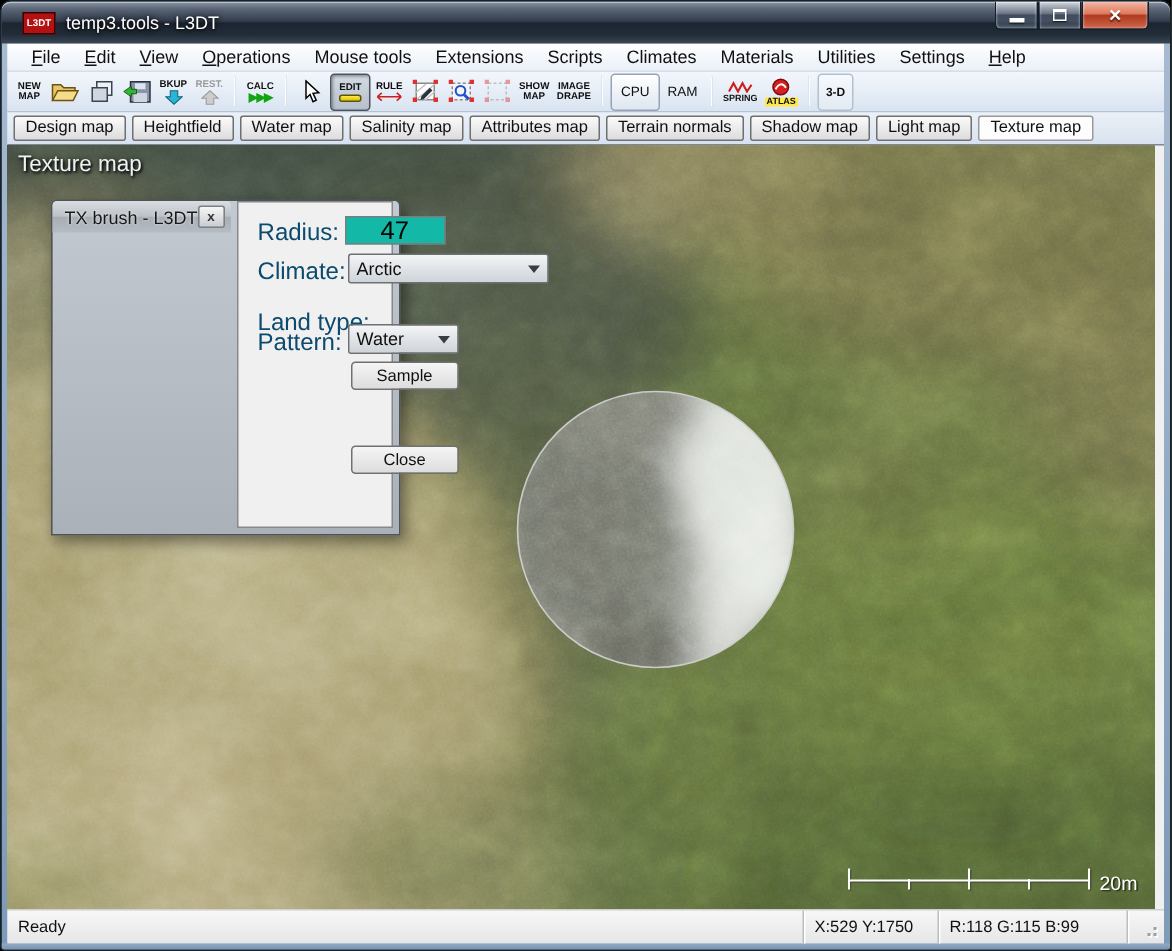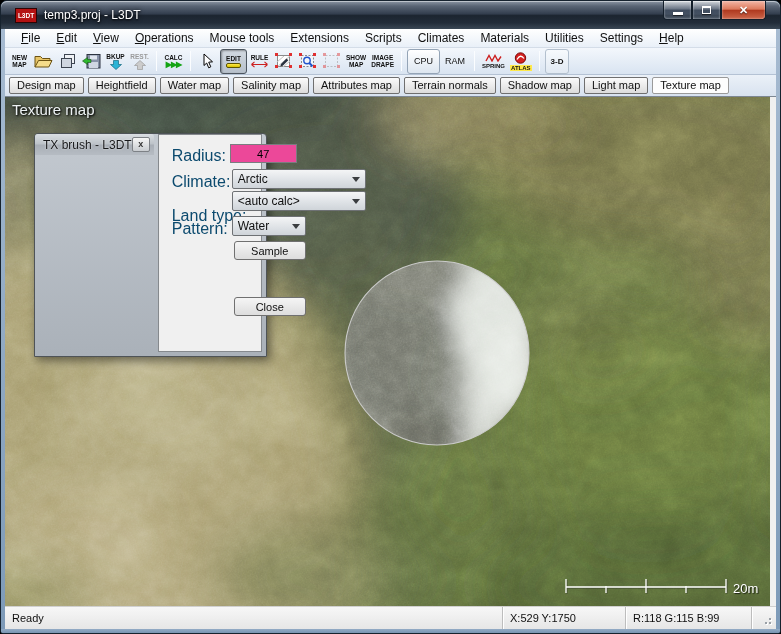--- a/index.html
+++ b/index.html
@@ -84,56 +84,56 @@
     border-radius:3px 3px 0 0;
     background:linear-gradient(180deg,#dadee2,#bcc2c8 48%,#a8aeb6 52%,#b6bcc3); }
   .dlg-title { font-size:12px; color:#17181a; flex:1; text-shadow:0 0 2px rgba(255,255,255,.8); }
   .dlg-close { width:18px; height:15px; border:1px solid #7d8186; border-radius:2px;
     background:linear-gradient(180deg,#f6f6f6,#c9cdd1); font-size:9px; font-weight:bold;
     color:#333; display:flex; align-items:center; justify-content:center; line-height:1; }
   .dlg-framepad { flex:1; padding:0 4px 4px; }
   .dlg-body { position:relative; height:100%; background:#f0f0f0; border:1px solid #85898d; }
   .dlg-label { position:absolute; left:13px; font-size:16px; color:#0c4a6e; }
   .radius-input { position:absolute; left:71px; top:9px; width:67px; height:19px;
-    border:1px solid #7a7d80; text-align:center; font-size:11px; font-family:"Liberation Sans",sans-serif; background:#ec4899; }
+    border:1px solid #7a7d80; text-align:center; font-size:17px; font-family:"Liberation Sans",sans-serif; background:#14b8a6; }
   .select { position:absolute; height:20px; border:1px solid #6e7174; border-radius:2px;
     background:linear-gradient(180deg,#f4f5f6,#dde1e5 60%,#cfd4d9); display:flex; align-items:center;
     font-size:12px; color:#101010; padding-left:5px; }
   .select .sel-arrow { position:absolute; right:5px; top:7px; width:0; height:0;
     border-left:4px solid transparent; border-right:4px solid transparent; border-top:5px solid #3a3d40; }
   .sel-climate { left:73px; top:34px; width:134px; }
   .sel-landtype { left:73px; top:56px; width:134px; }
   .sel-pattern { left:73px; top:81px; width:74px; }
   .dlg-btn { position:absolute; width:72px; height:19px; border:1px solid #707070; border-radius:3px;
     background:linear-gradient(180deg,#f5f5f5,#dddddd); font-size:11px; color:#101010;
     font-family:"Liberation Sans",sans-serif; }
   .btn-sample { left:75px; top:106px; }
   .btn-close { left:75px; top:162px; }
 
   
   .statusbar { height:23px; display:flex; align-items:center; font-size:11px; color:#101010;
     background:linear-gradient(180deg,#f7f7f7,#e6e6e6); border-top:1px solid #d0d0d0; }
   .sec { height:100%; display:flex; align-items:center; padding-left:7px; }
   .sec-ready { flex:1; }
   .sec-div { border-left:1px solid #bdbdbd; box-shadow:inset 1px 0 0 #ffffff; }
-  .sec-xy { width:123px; }
+  .sec-xy { width:90px; }
   .sec-rgb { width:126px; }
   .sec-grip { width:25px; position:relative; }
   .grip-dot { position:absolute; width:2px; height:2px; background:#9aa0a6; box-shadow:1px 1px 0 #fff; }
 
   .bottomstrip { height:6px; background:linear-gradient(180deg,#93abc5,#6a89a9); border-radius:0 0 2px 2px; }
 </style>
 </head>
 <body>
 
 <div class="frame">
 
   <div class="titlebar">
     <div class="app-icon">L3DT</div>
-    <div class="title-text">temp3.proj - L3DT</div>
+    <div class="title-text">temp3.tools - L3DT</div>
     <div class="win-btns">
       <div class="win-btn first">
         <span class="glyph-min"></span>
       </div>
       <div class="win-btn">
         <span class="glyph-max"></span>
       </div>
       <div class="win-btn close">
         <span class="glyph-close">✕</span>
       </div>
@@ -380,24 +380,20 @@
         <span class="dlg-label" style="top:12px">Radius:</span>
         <input class="radius-input" value="47" style="">
 
         <span class="dlg-label" style="top:38px">Climate:</span>
         <div class="select sel-climate">
           <span>Arctic</span>
           <span class="sel-arrow"></span>
         </div>
 
         <span class="dlg-label" style="top:72px">Land type:</span>
-        <div class="select sel-landtype">
-          <span>&lt;auto calc&gt;</span>
-          <span class="sel-arrow"></span>
-        </div>
 
         <span class="dlg-label" style="top:85px">Pattern:</span>
         <div class="select sel-pattern">
           <span>Water</span>
           <span class="sel-arrow"></span>
         </div>
 
         <button class="dlg-btn btn-sample">Sample</button>
         <button class="dlg-btn btn-close">Close</button>
       </div>

